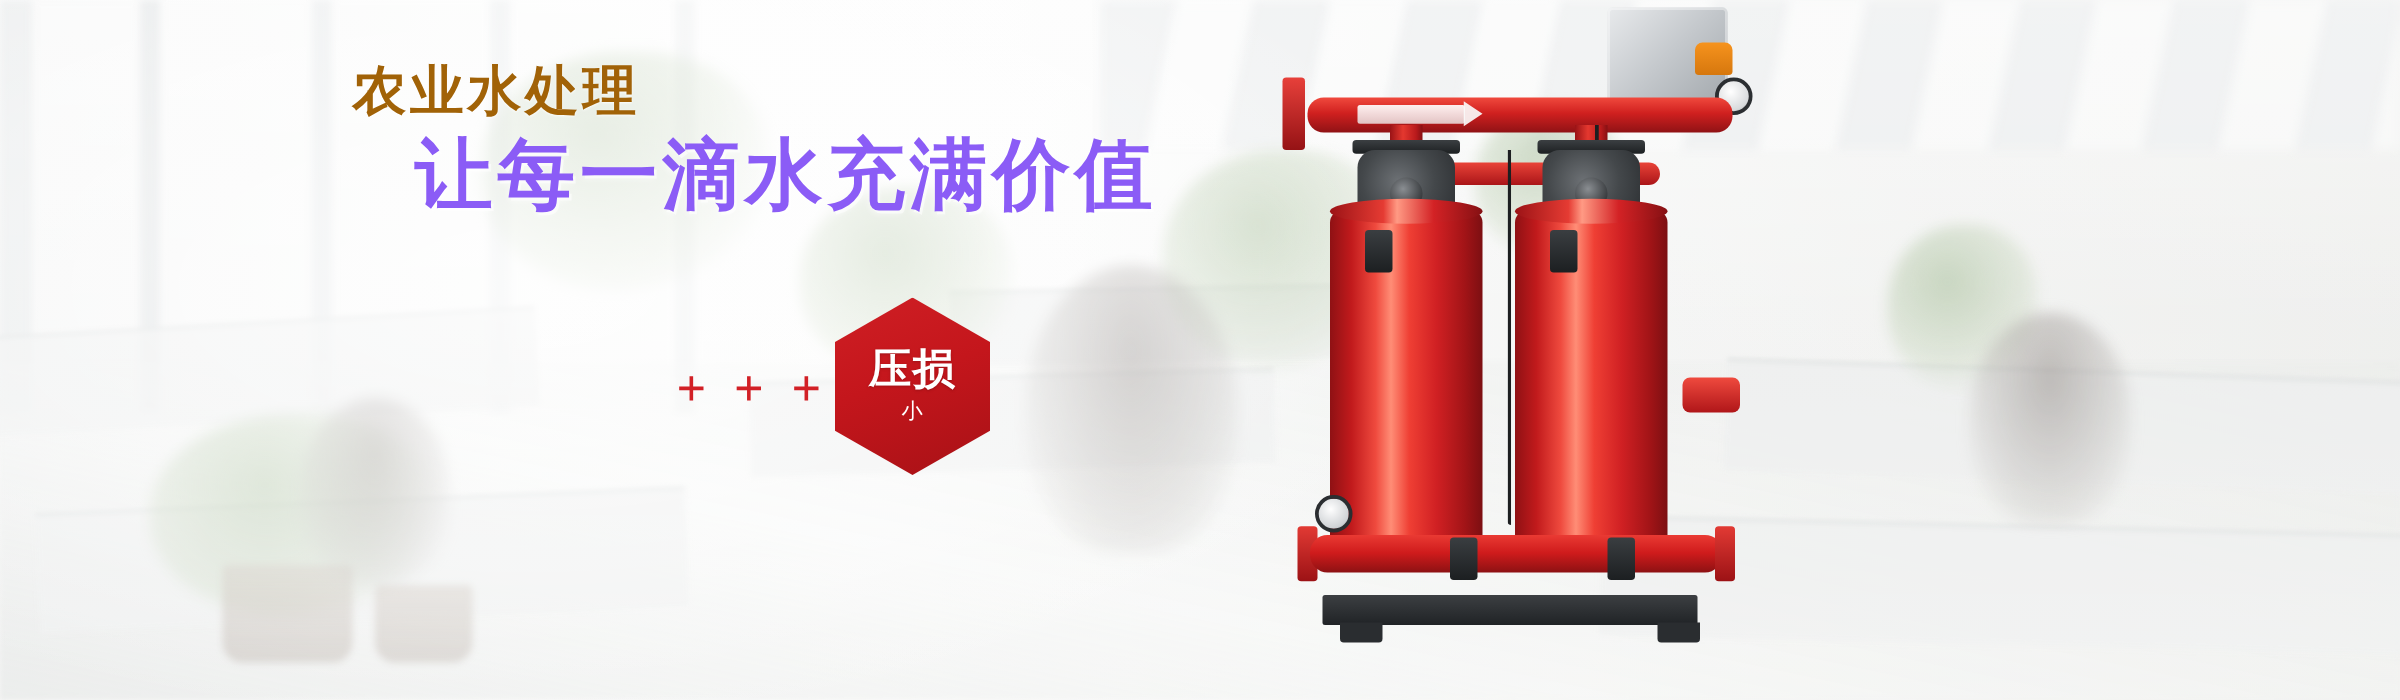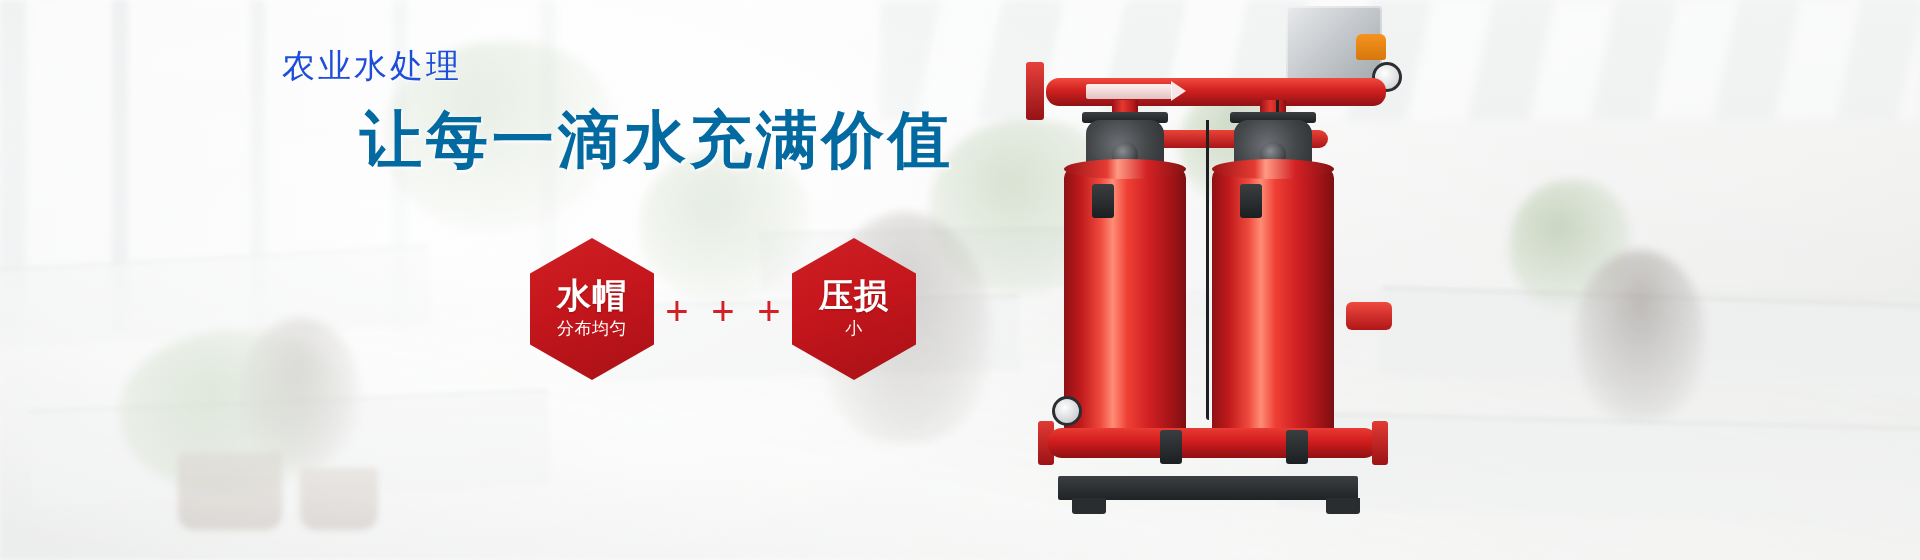--- a/index.html
+++ b/index.html
@@ -120,34 +120,34 @@
   .content {
     position: absolute;
     left: 0; top: 0;
     width: 1200px;
     height: 100%;
   }
   .eyebrow {
     position: absolute;
     left: 282px;
     top: 44px;
-    font-size: 33px;
-    font-weight: normal;
+    font-size: 43px;
+    font-weight: bold;
     letter-spacing: 3px;
-    color: #1d4ed8;
+    color: #a16207;
     text-shadow: 0 1px 2px rgba(255,255,255,0.85);
   }
   .headline-1 {
     position: absolute;
-    left: 360px;
+    left: 332px;
     top: 98px;
     font-size: 62px;
     font-weight: bold;
     letter-spacing: 4px;
-    color: #0369a1;
+    color: #8b5cf6;
     text-shadow: 2px 2px 0 rgba(255,255,255,0.55), 0 2px 6px rgba(255,255,255,0.6);
     white-space: nowrap;
   }
   .headline-2 {
     position: absolute;
     left: 408px;
     top: 398px;
     font-size: 55px;
     font-weight: bold;
     letter-spacing: 4px;
@@ -412,24 +412,20 @@
 
     <div class="bg-wash"></div>
   </div>
 
   <div class="content">
     <div class="eyebrow">农业水处理</div>
     <div class="headline-1">让每一滴水充满价值</div>
 
     <div class="features">
 
-      <div class="hex">
-        <div class="hex-title">水帽</div>
-        <div class="hex-sub">分布均匀</div>
-      </div>
 
       <div class="plus">+</div>
 
 
       <div class="plus">+</div>
 
 
       <div class="plus">+</div>
 
       <div class="hex">

